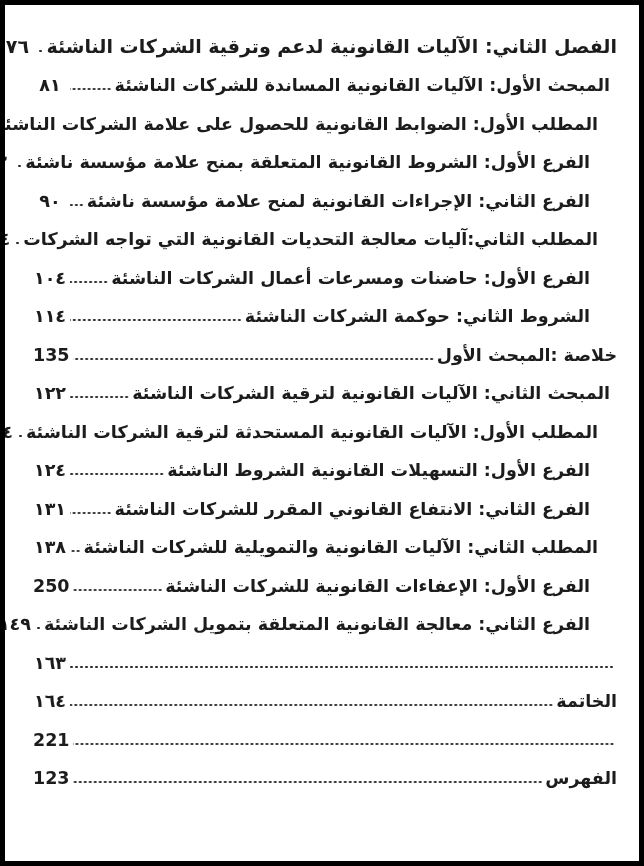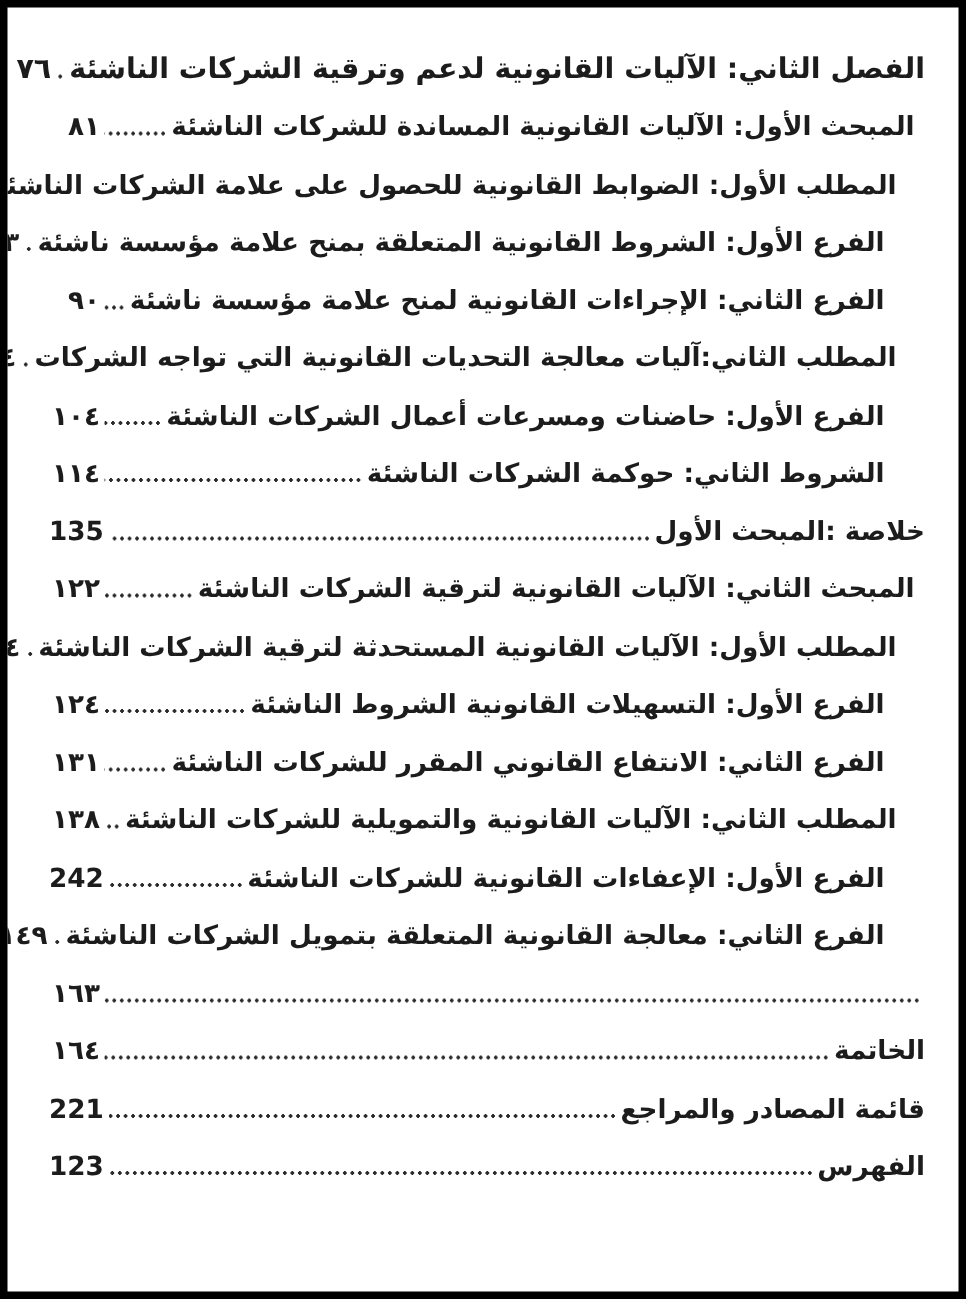--- a/index.html
+++ b/index.html
@@ -41,21 +41,21 @@
     margin: 0 3px 6px 3px;
     background-image: radial-gradient(circle, #2b2b2b 1.05px, transparent 1.35px);
     background-size: 5px 4px;
     background-repeat: repeat-x;
     background-position: right bottom;
   }
   .row .page-num {
     white-space: nowrap;
     flex: 0 0 auto;
     min-width: 34px;
-    text-align: right;
+    text-align: center;
   }
   .lvl0 { padding-right: 0; }
   .lvl1 { padding-right: 7px; }
   .lvl2 { padding-right: 19px; }
   .lvl3 { padding-right: 27px; }
   .chapter { font-size: 19px; }
 </style>
 </head>
 <body>
 
@@ -141,42 +141,41 @@
 
     <div class="row lvl2">
       <span class="title">المطلب الثاني: الآليات القانونية والتمويلية للشركات الناشئة</span>
       <span class="dots"></span>
       <span class="page-num">١٣٨</span>
     </div>
 
     <div class="row lvl3">
       <span class="title">الفرع الأول: الإعفاءات القانونية للشركات الناشئة</span>
       <span class="dots"></span>
-      <span class="page-num">242</span>
+      <span class="page-num">250</span>
     </div>
 
     <div class="row lvl3">
       <span class="title">الفرع الثاني: معالجة القانونية المتعلقة بتمويل الشركات الناشئة</span>
       <span class="dots"></span>
       <span class="page-num">١٤٩</span>
     </div>
 
     <div class="row lvl0">
       <span class="dots"></span>
       <span class="page-num">١٦٣</span>
     </div>
 
     <div class="row lvl0">
       <span class="title">الخاتمة</span>
       <span class="dots"></span>
       <span class="page-num">١٦٤</span>
     </div>
 
     <div class="row lvl0">
-      <span class="title">قائمة المصادر والمراجع</span>
       <span class="dots"></span>
       <span class="page-num">221</span>
     </div>
 
     <div class="row lvl0">
       <span class="title">الفهرس</span>
       <span class="dots"></span>
       <span class="page-num">123</span>
     </div>
 

